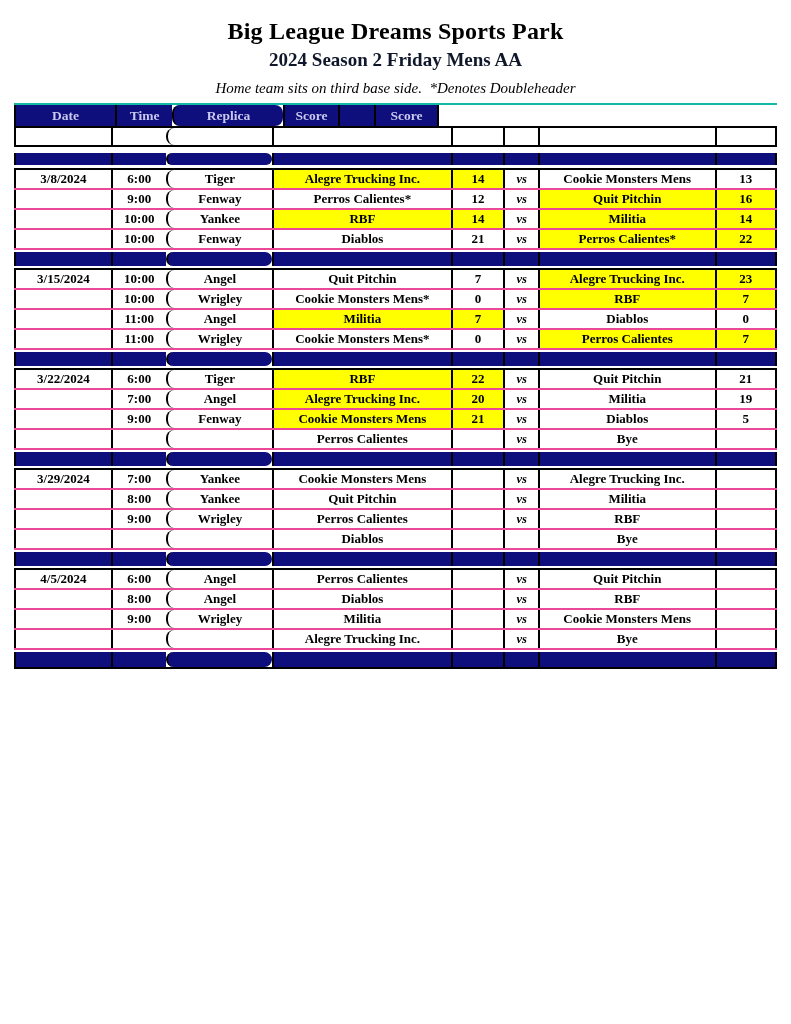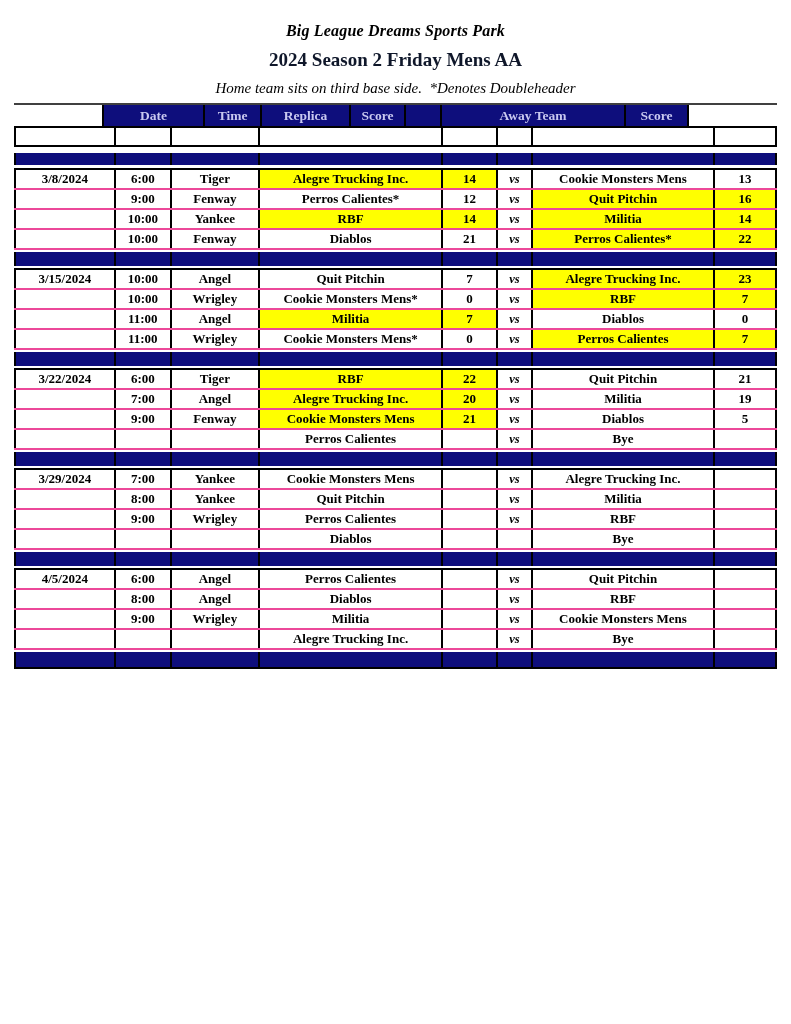--- a/index.html
+++ b/index.html
@@ -3,40 +3,40 @@
 <meta charset="utf-8">
 <style>
   html,body{margin:0;padding:0;}
   body{
     width:791px;height:1024px;background:#ffffff;
     font-family:"Liberation Serif", serif;
     -webkit-font-smoothing:antialiased;
     overflow:hidden;
   }
   .titleblock{padding-top:17px;text-align:center;}
-  .title{font-size:16px;font-weight:700;color:#000;line-height:28px;letter-spacing:0.2px;font-style:italic;}
+  .title{font-size:24px;font-weight:700;color:#000;line-height:28px;letter-spacing:0.2px;}
   .subtitle{font-size:19px;font-weight:700;color:#0f172a;line-height:24px;margin-top:3px;}
   .note{font-size:15px;font-weight:400;font-style:italic;color:#000;line-height:18px;margin-top:7px;white-space:pre-wrap;}
 
   .sched{margin:6px 0 0 14px;width:763px;}
   .row{display:flex;width:763px;box-sizing:border-box;}
   .cell{
     box-sizing:border-box;
     border-left:2px solid #000;
     display:flex;align-items:center;justify-content:center;
     font-weight:700;font-size:13px;color:#000;
     overflow:hidden;white-space:nowrap;
     background:#fff;
   }
   .row .cell:last-child{border-right:2px solid #000;}
   
-  .c0{width:101px;} .c1{width:57px;} .c2{width:89px;} .c3{width:186px;}
+  .c0{width:101px;} .c1{width:57px;} .c2{width:111px;border-radius:8px;} .c3{width:186px;}
   .c4{width:55px;} .c5{width:36px;} .c6{width:184px;} .c7{width:65px;}
 
-  .hdr{border-top:2px solid #404040;border-bottom:2px solid #000;justify-content:center;}
+  .hdr{border-top:2px solid #14b8a6;border-bottom:2px solid #000;}
   .hdr .cell{height:21px;background:#0E0E7C;color:#C9C9F0;font-size:13.5px;}
   .empty{border-bottom:2px solid #000;}
   .empty .cell{height:17px;}
   .gap{height:6px;width:763px;background:#fff;}
   .sliver{height:3px;width:763px;background:#fff;}
   .sliver2{height:2px;width:763px;background:#fff;}
   .band .cell{background:#0E0E7C;}
   .band1 .cell{height:12px;}
   .bandsep .cell{height:14px;}
   .bandfinal{border-bottom:2px solid #000;}
@@ -56,21 +56,20 @@
   <div class="note">Home team sits on third base side.  *Denotes Doubleheader</div>
 </div>
 
 <div class="sched">
   <div class="row hdr">
     <div class="cell c0">Date</div>
     <div class="cell c1">Time</div>
     <div class="cell c2">Replica</div>
     <div class="cell c4">Score</div>
     <div class="cell c5"></div>
-    <div class="cell c6">Away Team</div>
     <div class="cell c7">Score</div>
   </div>
   <div class="row empty">
     <div class="cell c0"></div>
     <div class="cell c1"></div>
     <div class="cell c2"></div>
     <div class="cell c3"></div>
     <div class="cell c4"></div>
     <div class="cell c5"></div>
     <div class="cell c6"></div>

